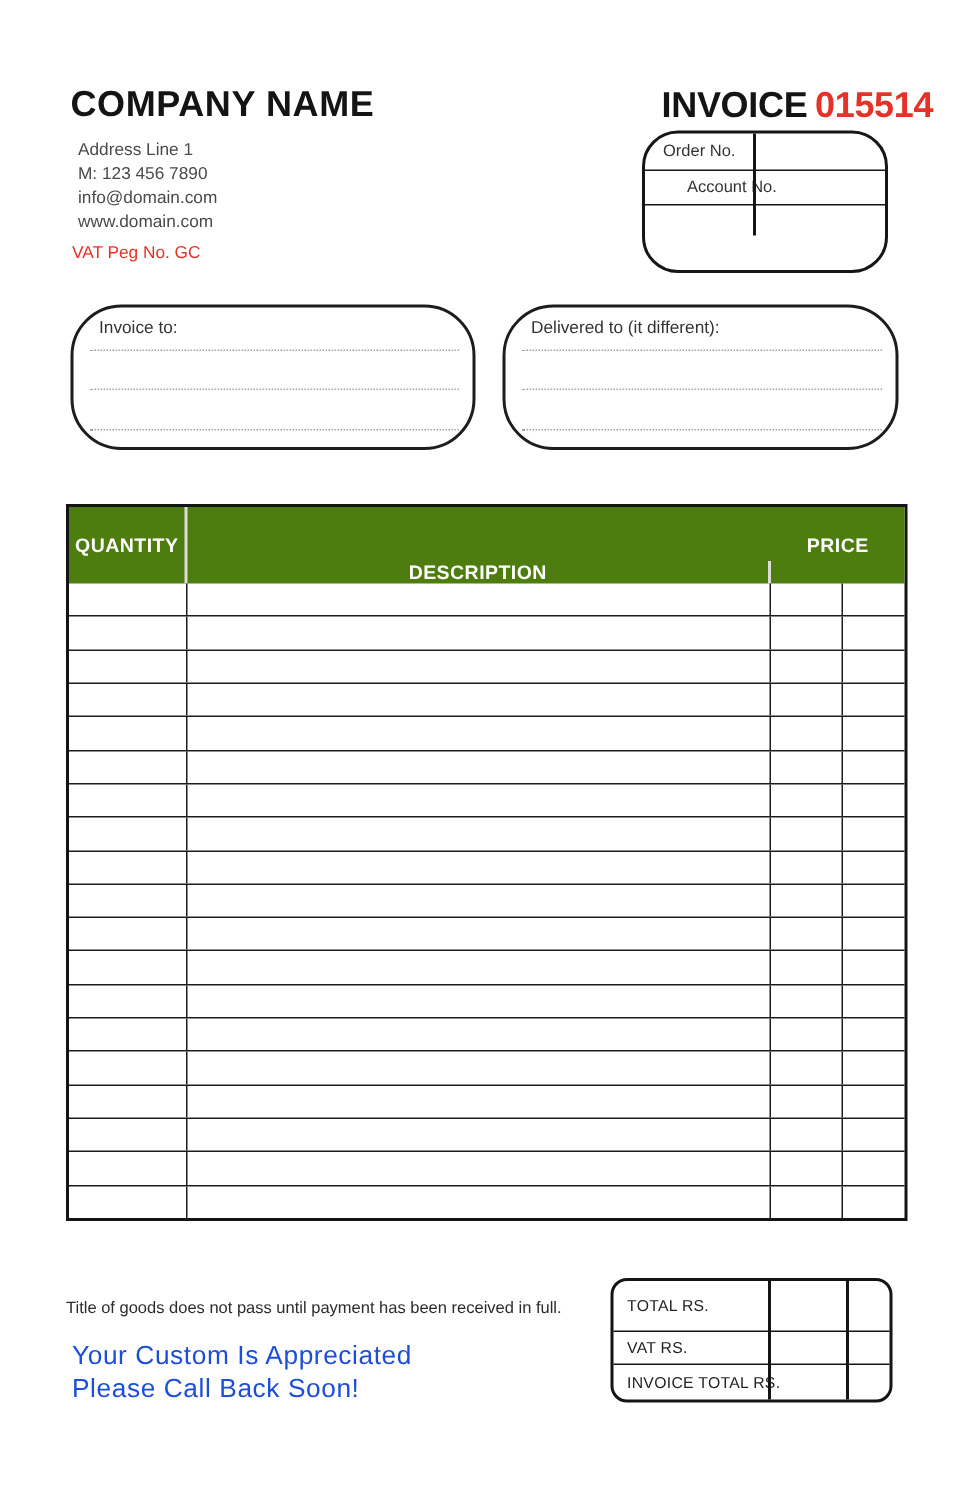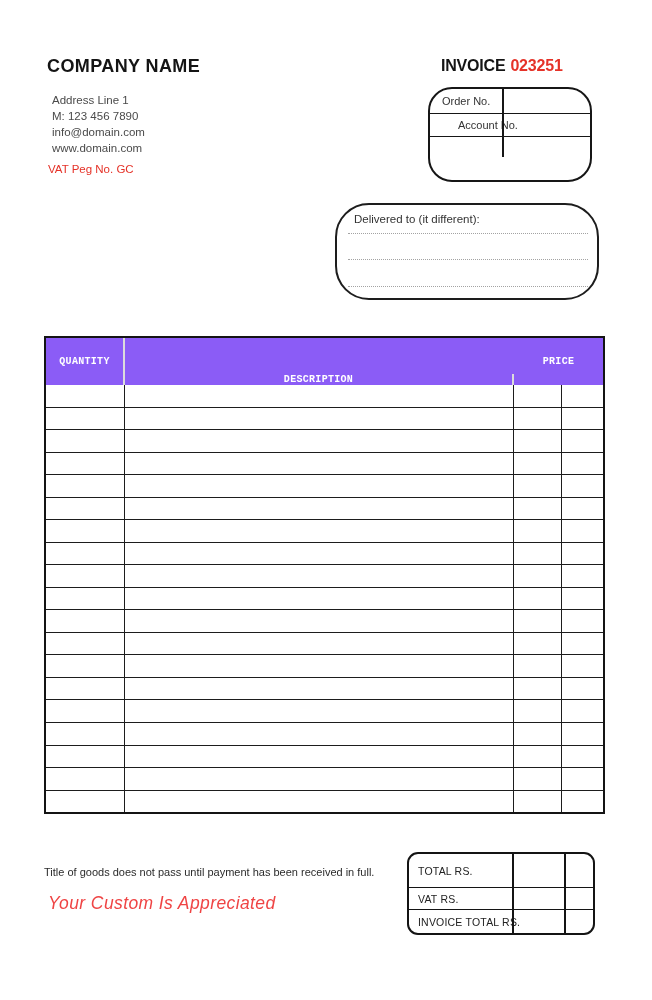--- a/index.html
+++ b/index.html
@@ -2,27 +2,27 @@
 <html style="--accent: #e53228;"><head>
 <meta charset="utf-8">
 <style>
   html,body{margin:0;padding:0;background:#fff;}
   .page{
     position:relative; width:652px; height:1000px; background:#ffffff;
     font-family:"Liberation Sans","DejaVu Sans",sans-serif; color:#222; overflow:hidden;
   }
   
   .company-name{
-    position:absolute; left:47px; top:56px; font-size:18px; font-weight:bold;
+    position:absolute; left:47px; top:56px; font-size:24px; font-weight:bold;
     letter-spacing:.4px; color:#141414;
   }
   .address{position:absolute; left:52px; top:92px; font-size:11.5px; line-height:16px; color:#4a4a4a;}
   .vat{position:absolute; left:48px; top:163px; font-size:11.5px; color:var(--accent,#e53228);}
   .invoice-title{
-    position:absolute; left:441px; top:57px; font-size:16px; font-weight:bold;
+    position:absolute; left:441px; top:57px; font-size:24px; font-weight:bold;
     letter-spacing:-.2px; color:#141414; display:flex; gap:5px;
   }
   .invoice-number{color:var(--accent,#e53228);}
   .info-box{
     position:absolute; left:428px; top:87px; width:164px; height:95px;
     border:2px solid #161616; border-radius:24px; box-sizing:border-box;
   }
   .info-row{
     box-sizing:border-box; border-bottom:1.5px solid #161616; display:flex;
     align-items:center; padding-left:12px; font-size:11px; color:#333;
@@ -37,38 +37,38 @@
   .party-box.left{left:47px; width:270px;}
   .party-box.right{left:335px; width:264px;}
   .party-label{position:absolute; left:17px; top:8px; font-size:11.5px; color:#333;}
   .dotted{position:absolute; left:11px; right:9px; border-top:1.6px dotted #a3a3a3; height:0;}
   .dotted.l1{top:28px;} .dotted.l2{top:54px;} .dotted.l3{top:81px;}
   
   .items-table{
     position:absolute; left:44px; top:336px; width:561px; height:478px;
     border:2px solid #141414; box-sizing:border-box; display:flex; flex-direction:column;
   }
-  .thead{flex:0 0 25px; display:flex; background:#8b5cf6; color:#fff; font-weight:bold; font-size:10px; letter-spacing:.3px;font-family:Liberation Mono, monospace;}
+  .thead{flex:0 0 25px; display:flex; background:#4d7c0f; color:#fff; font-weight:bold; font-size:13px; letter-spacing:.3px;}
   .th{display:flex; align-items:center; justify-content:center; box-sizing:border-box;}
   .th.qty{width:79px; border-right:2px solid #dcdcdc;}
   .th.desc{flex:1; border-right:2px solid #dcdcdc;margin-top:36px;}
   .th.price{width:89px;}
   .tbody{flex:1; display:flex; flex-direction:column;}
   .trow{flex:1; display:flex; border-bottom:1.5px solid #1d1d1d;}
   .trow:last-child{border-bottom:none;}
   .td{box-sizing:border-box; border-right:1.5px solid #1d1d1d;}
   .td.qty{width:79px;}
   .td.desc{flex:1;}
   .td.p1{width:48px;}
   .td.p2{width:41px; border-right:none;}
   
   .terms{position:absolute; left:44px; top:866px; font-size:11px; color:#2b2b2b;}
   .slogan{
-    position:absolute; left:48px; top:892px; font-size:17.5px; font-style:italic;
-    color:#ef4444; line-height:22px; letter-spacing:.4px;
+    position:absolute; left:48px; top:892px; font-size:17.5px; 
+    color:#1d4ed8; line-height:22px; letter-spacing:.4px;
   }
   .totals-box{
     position:absolute; left:407px; top:852px; width:188px; height:83px;
     border:2px solid #141414; border-radius:11px; box-sizing:border-box;
   }
   .totals-row{
     box-sizing:border-box; border-bottom:1.5px solid #141414; display:flex;
     align-items:center; padding-left:9px; font-size:10.5px; color:#222; letter-spacing:.2px;
   }
   .totals-row.r1{height:34px;} .totals-row.r2{height:22px;text-align:right;} .totals-row.r3{height:23px; border-bottom:none;}
@@ -86,33 +86,39 @@
     <div>Address Line 1</div>
     <div>M: 123 456 7890</div>
     <div>info@domain.com</div>
     <div>www.domain.com</div>
   </div>
 
   <div class="vat">VAT Peg No. GC</div>
 
   <div class="invoice-title">
     <span>INVOICE</span>
-    <span class="invoice-number">023251</span>
+    <span class="invoice-number">015514</span>
   </div>
 
   <div class="info-box">
     <div class="info-row r2">
       <span>Order No.</span>
     </div>
     <div class="info-row r3">
       <span>Account No.</span>
     </div>
     <div class="info-divider"></div>
   </div>
 
+  <div class="party-box left">
+    <div class="party-label">Invoice to:</div>
+    <div class="dotted l1"></div>
+    <div class="dotted l2"></div>
+    <div class="dotted l3"></div>
+  </div>
 
   <div class="party-box right">
     <div class="party-label">Delivered to (it different):</div>
     <div class="dotted l1"></div>
     <div class="dotted l2"></div>
     <div class="dotted l3"></div>
   </div>
 
   <div class="items-table">
     <div class="thead">
@@ -235,20 +241,21 @@
           <div class="td p1"></div>
           <div class="td p2"></div>
         </div>
       </div>
   </div>
 
   <div class="terms">Title of goods does not pass until payment has been received in full.</div>
 
   <div class="slogan">
     <div>Your Custom Is Appreciated</div>
+    <div>Please Call Back Soon!</div>
   </div>
 
   <div class="totals-box">
     <div class="totals-row r1">
       <span>TOTAL RS.</span>
     </div>
     <div class="totals-row r2">
       <span>VAT RS.</span>
     </div>
     <div class="totals-row r3">

